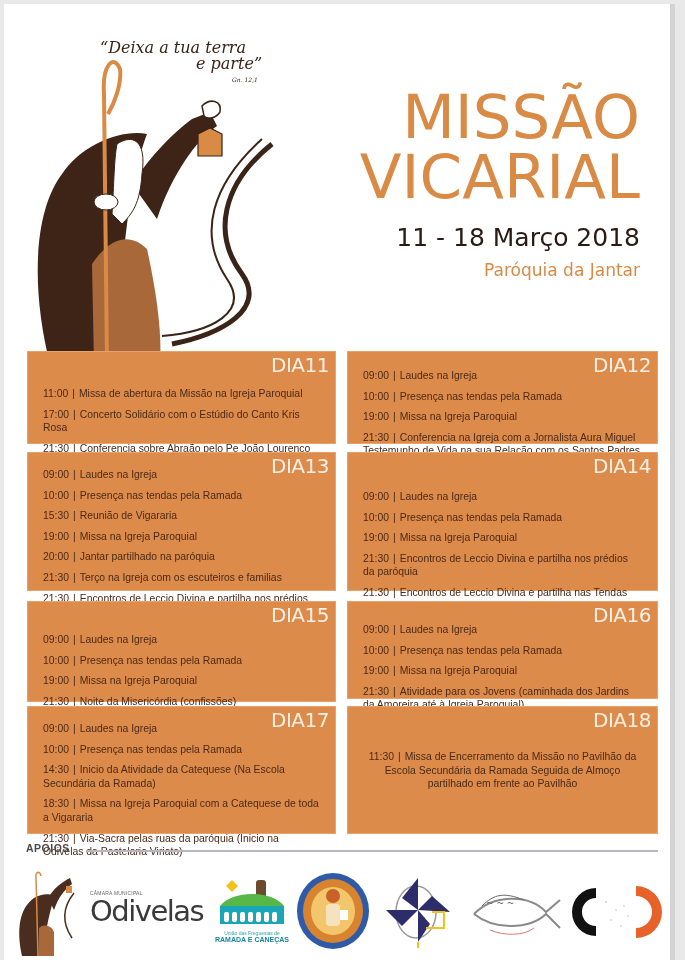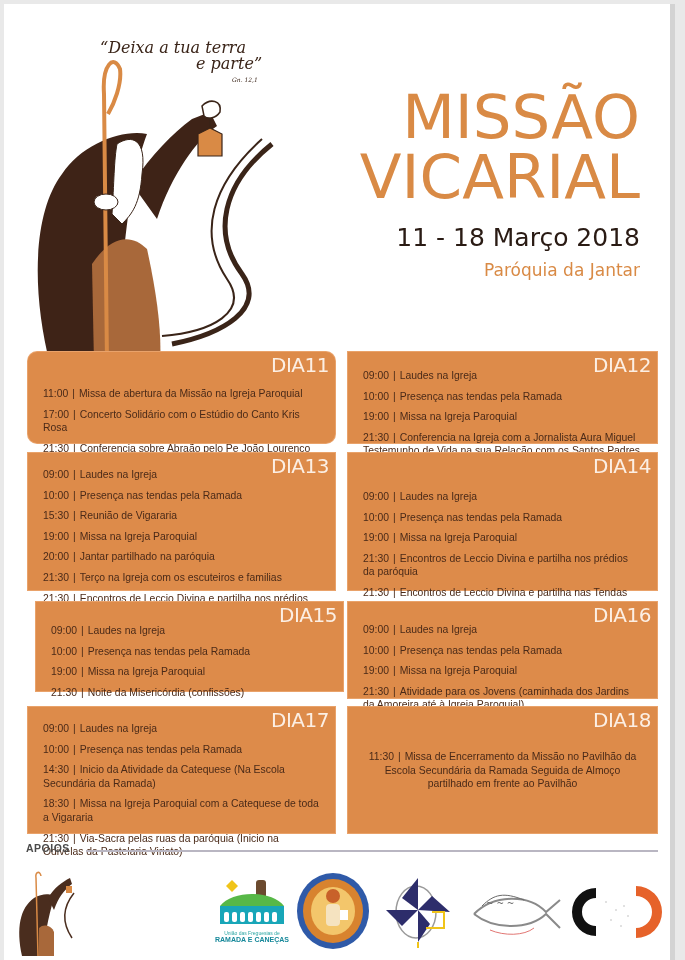--- a/index.html
+++ b/index.html
@@ -99,21 +99,21 @@
   </div>
   <div class="quote-ref">Gn. 12,1</div>
 
   <div class="title">
     <span>MISSÃO</span>
     <span>VICARIAL</span>
   </div>
   <div class="dates">11 - 18 Março 2018</div>
   <div class="parish">Paróquia da Jantar</div>
 
-  <div class="day-box" style="left:24px; top:348px; width:307px; height:91px; padding-top:28px;border-radius:9px;">
+  <div class="day-box" style="left:24px; top:348px; width:307px; height:91px; padding-top:28px;">
     <div class="day-label">DIA11</div>
     <ul class="entries">
       <li><span>11:00</span><span class="sep">|</span><span>Missa de abertura da Missão na Igreja Paroquial</span></li>
       <li><span>17:00</span><span class="sep">|</span><span>Concerto Solidário com o Estúdio do Canto Kris Rosa</span></li>
       <li><span>21:30</span><span class="sep">|</span><span>Conferencia sobre Abraão pelo Pe João Lourenço</span></li>
     </ul>
   </div>
 
   <div class="day-box" style="left:344px; top:348px; width:309px; height:91px; padding-top:10px;">
     <div class="day-label">DIA12</div>
@@ -143,21 +143,21 @@
     <div class="day-label">DIA14</div>
     <ul class="entries">
       <li><span>09:00</span><span class="sep">|</span><span>Laudes na Igreja</span></li>
       <li><span>10:00</span><span class="sep">|</span><span>Presença nas tendas pela Ramada</span></li>
       <li><span>19:00</span><span class="sep">|</span><span>Missa na Igreja Paroquial</span></li>
       <li><span>21:30</span><span class="sep">|</span><span>Encontros de Leccio Divina e partilha nos prédios da paróquia</span></li>
       <li><span>21:30</span><span class="sep">|</span><span>Encontros de Leccio Divina e partilha nas Tendas</span></li>
     </ul>
   </div>
 
-  <div class="day-box" style="left:32px; top:598px; width:307px; height:89px; padding-top:15px;">
+  <div class="day-box" style="left:24px; top:598px; width:307px; height:99px; padding-top:24px;">
     <div class="day-label">DIA15</div>
     <ul class="entries">
       <li><span>09:00</span><span class="sep">|</span><span>Laudes na Igreja</span></li>
       <li><span>10:00</span><span class="sep">|</span><span>Presença nas tendas pela Ramada</span></li>
       <li><span>19:00</span><span class="sep">|</span><span>Missa na Igreja Paroquial</span></li>
       <li><span>21:30</span><span class="sep">|</span><span>Noite da Misericórdia (confissões)</span></li>
     </ul>
   </div>
 
   <div class="day-box" style="left:344px; top:598px; width:309px; height:96px; padding-top:14px;">
@@ -193,20 +193,24 @@
 
   <svg class="sponsor" style="left:10px; top:864px;" width="70" height="90" viewBox="0 0 70 90">
     <path d="M8 88 C2 60, 6 40, 20 30 C30 24, 40 26, 40 30 C34 50, 30 70, 30 88 Z" fill="#4a2d1e"></path>
     <path d="M25 60 C30 55, 38 58, 40 64 L40 88 L25 88 Z" fill="#a8683a"></path>
     <path d="M34 30 C40 20, 48 14, 56 10 L58 16 C50 22, 44 30, 40 42 Z" fill="#4a2d1e"></path>
     <rect x="52" y="18" width="6" height="7" fill="#d98a45"></rect>
     <path d="M24 88 L22 10 C21 4, 26 2, 27 8" fill="none" stroke="#d98a45" stroke-width="1.5"></path>
     <path d="M60 25 C48 40, 48 55, 58 70" fill="none" stroke="#4a2d1e" stroke-width="1.5"></path>
   </svg>
 
+  <div class="sponsor" style="left:86px; top:886px;">
+    <span class="odivelas-small">CÂMARA MUNICIPAL</span>
+    <span class="odivelas-name">Odivelas</span>
+  </div>
 
   <div class="sponsor" style="left:208px; top:872px; width:80px;">
     <svg width="80" height="50" viewBox="0 0 80 50">
       <rect x="44" y="4" width="10" height="18" rx="3" fill="#6b4a2e"></rect>
       <path d="M20 4 L26 10 L20 16 L14 10 Z" fill="#f0c419"></path>
       <path d="M8 30 C20 14, 60 14, 72 30 Z" fill="#57b847"></path>
       <rect x="8" y="30" width="64" height="18" fill="#18a6b8"></rect>
       <g fill="#ffffff">
         <rect x="12" y="36" width="5" height="10" rx="2"></rect>
           <rect x="20" y="36" width="5" height="10" rx="2"></rect>

